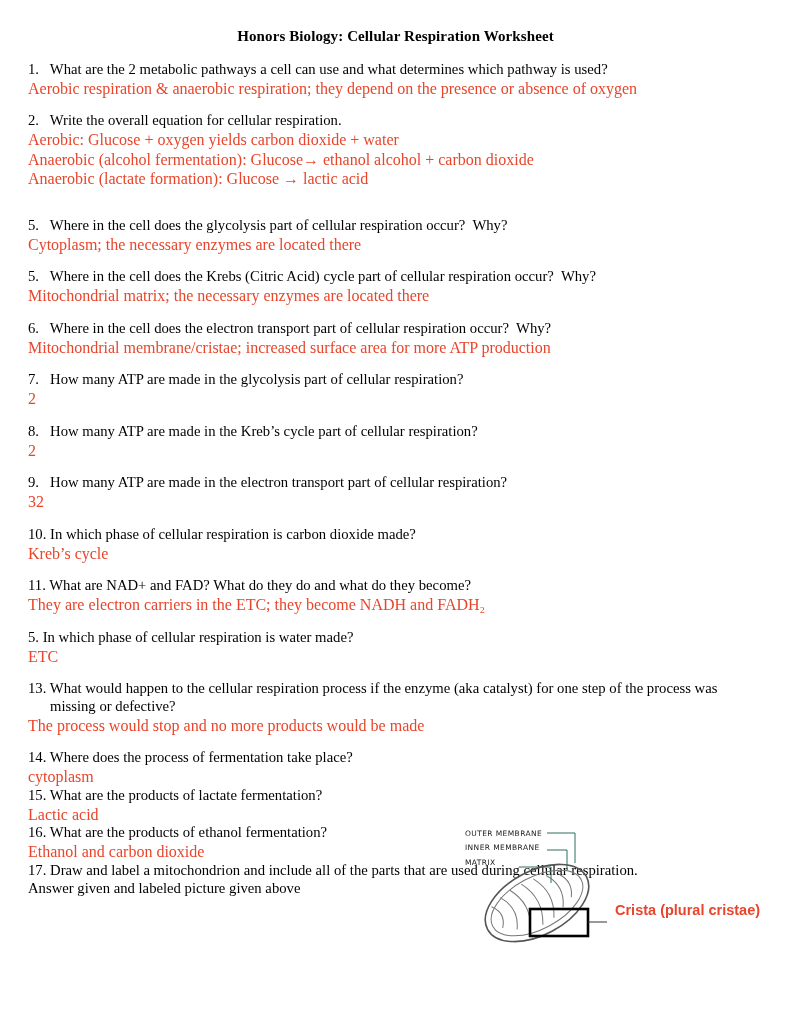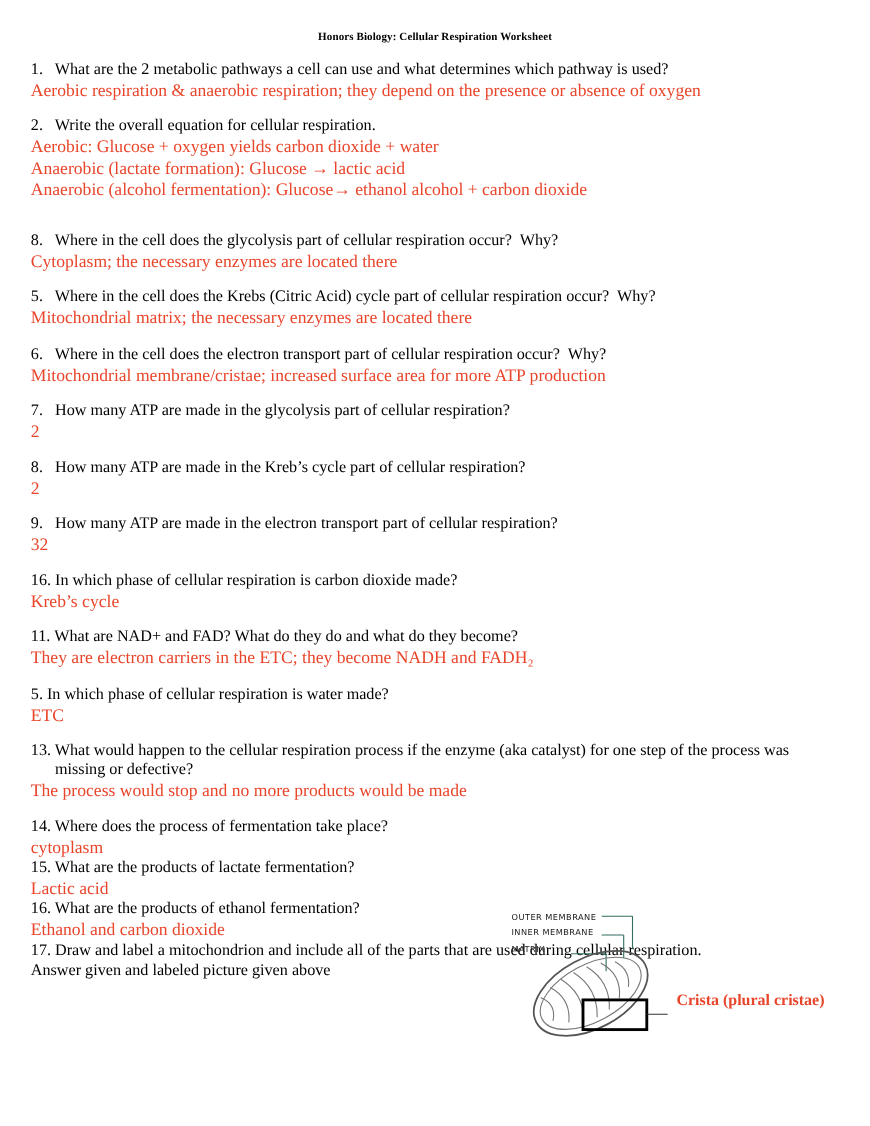--- a/index.html
+++ b/index.html
@@ -18,21 +18,21 @@
   .page {
     position: relative;
     width: 791px;
     height: 1024px;
     padding: 0;
     box-sizing: border-box;
   }
   .title {
     text-align: center;
     font-weight: bold;
-    font-size: 10px;
+    font-size: 15px;
     margin: 28px 0 0 0;
     letter-spacing: 0.1px;
   }
   .content {
     margin-top: 16px;
     padding-left: 28px;
     padding-right: 26px;
   }
   .qa-block {
     margin-bottom: 0;
@@ -76,21 +76,21 @@
     color: #1a1a1a;
     line-height: 1.9;
   }
   .crista-label {
     position: absolute;
     left: 160px;
     top: 79px;
     color: #e8452b;
     font-weight: bold;
     font-size: 14.5px;
-    font-family: Liberation Serif, serif;
+    font-family: Liberation Sans, sans-serif;
     white-space: nowrap;
   }
   .figure svg {
     position: absolute;
     left: 0;
     top: 0;
   }
 </style>
 </head>
 <body>
@@ -103,29 +103,29 @@
 
     <div class="qa-block">
       <p class="q">1.   What are the 2 metabolic pathways a cell can use and what determines which pathway is used?</p>
       <p class="a">Aerobic respiration &amp; anaerobic respiration; they depend on the presence or absence of oxygen</p>
     </div>
     <div class="spacer"></div>
 
     <div class="qa-block">
       <p class="q">2.   Write the overall equation for cellular respiration.</p>
       <p class="a">Aerobic: Glucose + oxygen yields carbon dioxide + water</p>
+      <p class="a">Anaerobic (alcohol fermentation): Glucose→ ethanol alcohol + carbon dioxide</p>
       <p class="a">Anaerobic (lactate formation): Glucose → lactic acid</p>
-      <p class="a">Anaerobic (alcohol fermentation): Glucose→ ethanol alcohol + carbon dioxide</p>
-    </div>
-    <div class="spacer"></div>
-
-    <div class="spacer"></div>
-
-    <div class="qa-block">
-      <p class="q">8.   Where in the cell does the glycolysis part of cellular respiration occur?  Why?</p>
+    </div>
+    <div class="spacer"></div>
+
+    <div class="spacer"></div>
+
+    <div class="qa-block">
+      <p class="q">5.   Where in the cell does the glycolysis part of cellular respiration occur?  Why?</p>
       <p class="a">Cytoplasm; the necessary enzymes are located there</p>
     </div>
     <div class="spacer"></div>
 
     <div class="qa-block">
       <p class="q">5.   Where in the cell does the Krebs (Citric Acid) cycle part of cellular respiration occur?  Why?</p>
       <p class="a">Mitochondrial matrix; the necessary enzymes are located there</p>
     </div>
     <div class="spacer"></div>
 
@@ -147,21 +147,21 @@
     </div>
     <div class="spacer"></div>
 
     <div class="qa-block">
       <p class="q">9.   How many ATP are made in the electron transport part of cellular respiration?</p>
       <p class="a">32</p>
     </div>
     <div class="spacer"></div>
 
     <div class="qa-block">
-      <p class="q">16. In which phase of cellular respiration is carbon dioxide made?</p>
+      <p class="q">10. In which phase of cellular respiration is carbon dioxide made?</p>
       <p class="a">Kreb’s cycle</p>
     </div>
     <div class="spacer"></div>
 
     <div class="qa-block">
       <p class="q">11. What are NAD+ and FAD? What do they do and what do they become?</p>
       <p class="a">They are electron carriers in the ETC; they become NADH and FADH₂</p>
     </div>
     <div class="spacer"></div>
 

